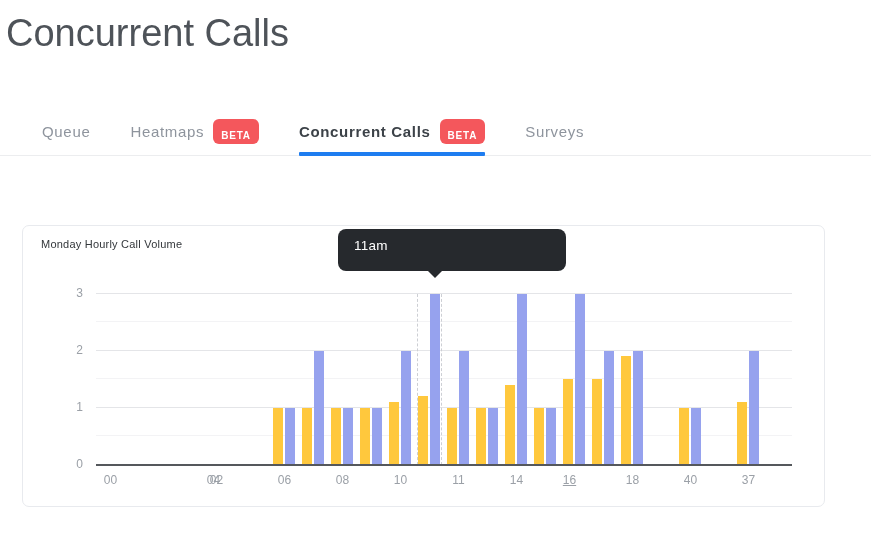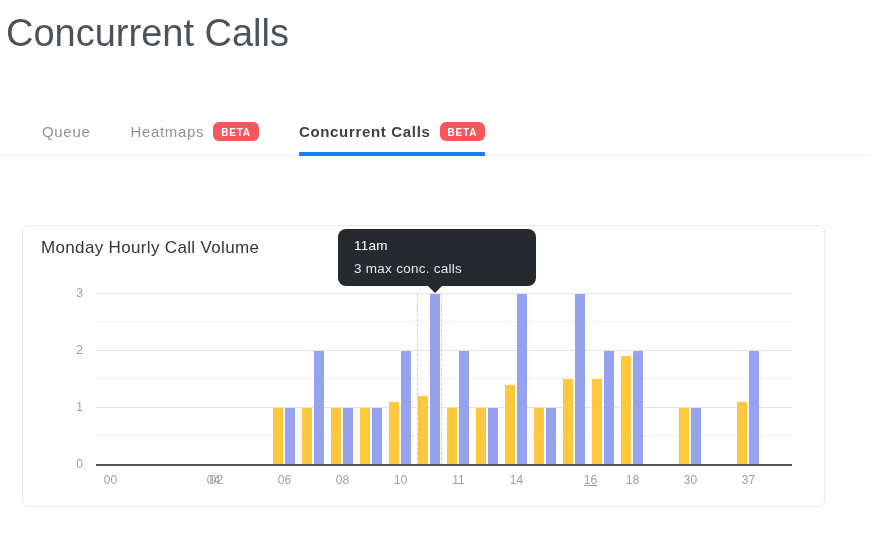--- a/index.html
+++ b/index.html
@@ -19,36 +19,36 @@
     border-bottom:1px solid #ECEDEF; white-space:nowrap;
   }
   .tab {
     position:relative; display:flex; align-items:center; height:100%;
     font-size:15px; letter-spacing:0.045em; color:#8E949D;
     cursor:pointer; flex:0 0 auto;
   }
   .tab.active { color:#3C4248; font-weight:bold; }
   .beta-badge {
     margin-left:9px; color:#ffffff; font-size:10px; font-weight:bold;
-    letter-spacing:0.08em; padding:6px 8px 3px; border-radius:6px;
+    letter-spacing:0.08em; padding:12px 8px 3px; border-radius:6px;
     line-height:1;
   }
   .tab-underline {
     position:absolute; left:0; right:0; bottom:-1px; height:4px;
     border-radius:1px;
   }
   
   .card {
     position:relative; width:803px; height:282px;
     margin:69px 0 0 22px; background:#ffffff;
     border:1px solid #E8EAEE; border-radius:7px;
   }
   .card-title {
     position:absolute; left:18px; top:12px;
-    font-size:17px; color:#33373B; letter-spacing:0.02em;
+    font-size:11px; color:#33373B; letter-spacing:0.02em;
   }
   .plot { position:absolute; left:73px; top:68px; width:696px; height:171px; }
   .gridline { position:absolute; left:0; right:0; height:1px; }
   .gridline.major { background:#E4E5E8; }
   .gridline.minor { background:#F3F3F5; }
   .baseline { position:absolute; left:0; right:0; bottom:-1px; height:2px; background:#55585C; }
   .bar { position:absolute; bottom:0; width:10px; }
   .hover-guide {
     position:absolute; top:0; bottom:0; width:25px;
     border-left:1px dashed #CDCFD4; border-right:1px dashed #CDCFD4;
@@ -56,21 +56,21 @@
   .ylab {
     position:absolute; left:34px; width:26px; text-align:right;
     font-size:12px; color:#9BA0A7;
   }
   .xlab {
     position:absolute; top:247px; width:29px; text-align:center;
     font-size:12px; color:#9BA0A7;
   }
   
   .tooltip {
-    position:absolute; left:315px; top:3px; width:198px;
+    position:absolute; left:315px; top:3px; width:228px;
     border-radius:8px; padding:9px 16px 10px; z-index:5;
   }
   .tt-title { color:#ffffff; font-size:13.5px; margin-bottom:8px; letter-spacing:0.02em; }
   .tt-body  { color:#E4E6E8; font-size:13.5px; letter-spacing:0.02em; }
   .tt-caret {
     position:absolute; bottom:-7px; left:89px; width:0; height:0;
     border-left:8px solid transparent; border-right:8px solid transparent;
     border-top:8px solid #26292D;
   }
 </style>
@@ -84,20 +84,23 @@
       <span>Queue</span>
     </div>
     <div class="tab">
       <span>Heatmaps</span>
       <span class="beta-badge" style="background: rgb(244, 87, 92);">BETA</span>
     </div>
     <div class="tab active">
       <span>Concurrent Calls</span>
       <span class="beta-badge" style="background: rgb(244, 87, 92);">BETA</span>
       <div class="tab-underline" style="background: rgb(30, 125, 240);"></div>
+    </div>
+    <div class="tab">
+      <span>Surveys</span>
     </div>
   </nav>
 
 <div class="card" id="card">
   <div class="card-title">Monday Hourly Call Volume</div>
   <div class="plot" id="plot">
       <div class="gridline minor" style="bottom: 28.5px;"></div>
       <div class="gridline minor" style="bottom: 85.5px;"></div>
       <div class="gridline minor" style="bottom: 142.5px;"></div>
       <div class="gridline major" style="bottom: 57px;"></div>
@@ -131,32 +134,31 @@
       <div class="bar" style="left: 450px; height: 57px; background: rgb(150, 162, 238);"></div>
       <div class="bar" style="left: 479px; height: 171px; background: rgb(150, 162, 238);"></div>
       <div class="bar" style="left: 508px; height: 114px; background: rgb(150, 162, 238);"></div>
       <div class="bar" style="left: 537px; height: 114px; background: rgb(150, 162, 238);"></div>
       <div class="bar" style="left: 595px; height: 57px; background: rgb(150, 162, 238);"></div>
       <div class="bar" style="left: 653px; height: 114px; background: rgb(150, 162, 238);"></div>
       <div class="baseline"></div>
     </div>
   <div class="tooltip" id="tooltip" style="background: rgb(38, 41, 45);">
     <div class="tt-title">11am</div>
-    <div class="tt-body">3 max conc. calls</div>
     <div class="tt-caret" id="tt-caret" style="border-top-color: rgb(38, 41, 45);"></div>
   </div>
 <div class="ylab" style="top: 231px;">0</div>
     <div class="ylab" style="top: 174px;">1</div>
     <div class="ylab" style="top: 117px;">2</div>
     <div class="ylab" style="top: 60px;">3</div>
     <div class="xlab" style="left: 73px;">00</div>
     <div class="xlab" style="left: 132px; margin-left: 47px;">02</div>
     <div class="xlab" style="left: 176px;">04</div>
     <div class="xlab" style="left: 247px;">06</div>
     <div class="xlab" style="left: 305px;">08</div>
     <div class="xlab" style="left: 363px;">10</div>
     <div class="xlab" style="left: 421px;">11</div>
     <div class="xlab" style="left: 479px;">14</div>
-    <div class="xlab" style="left: 553px; text-decoration: underline;">16</div>
+    <div class="xlab" style="left: 532px; text-decoration: underline;">16</div>
     <div class="xlab" style="left: 595px;">18</div>
-    <div class="xlab" style="left: 653px;">30</div>
+    <div class="xlab" style="left: 653px;">40</div>
     <div class="xlab" style="left: 711px;">37</div>
   </div>
 
 </body></html>

